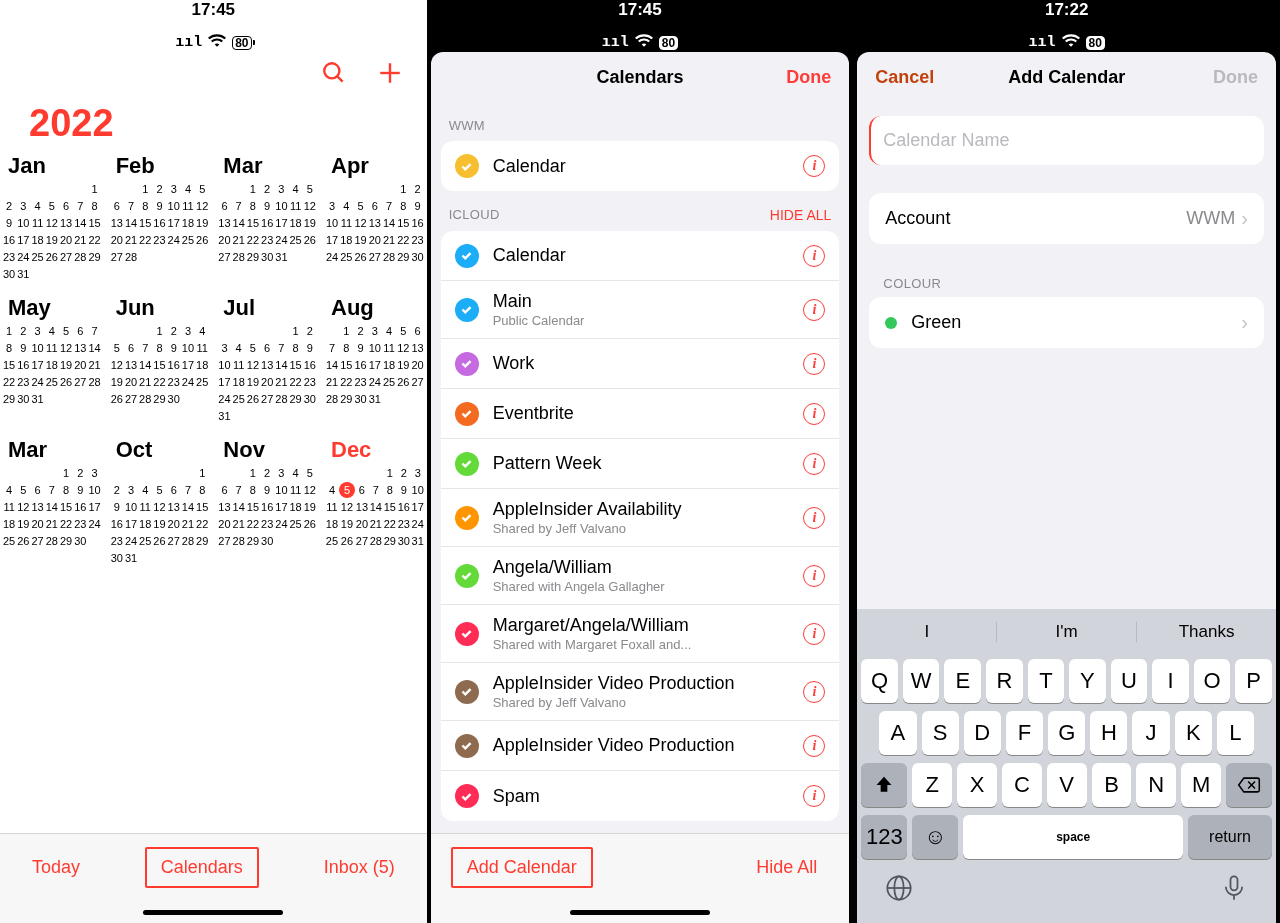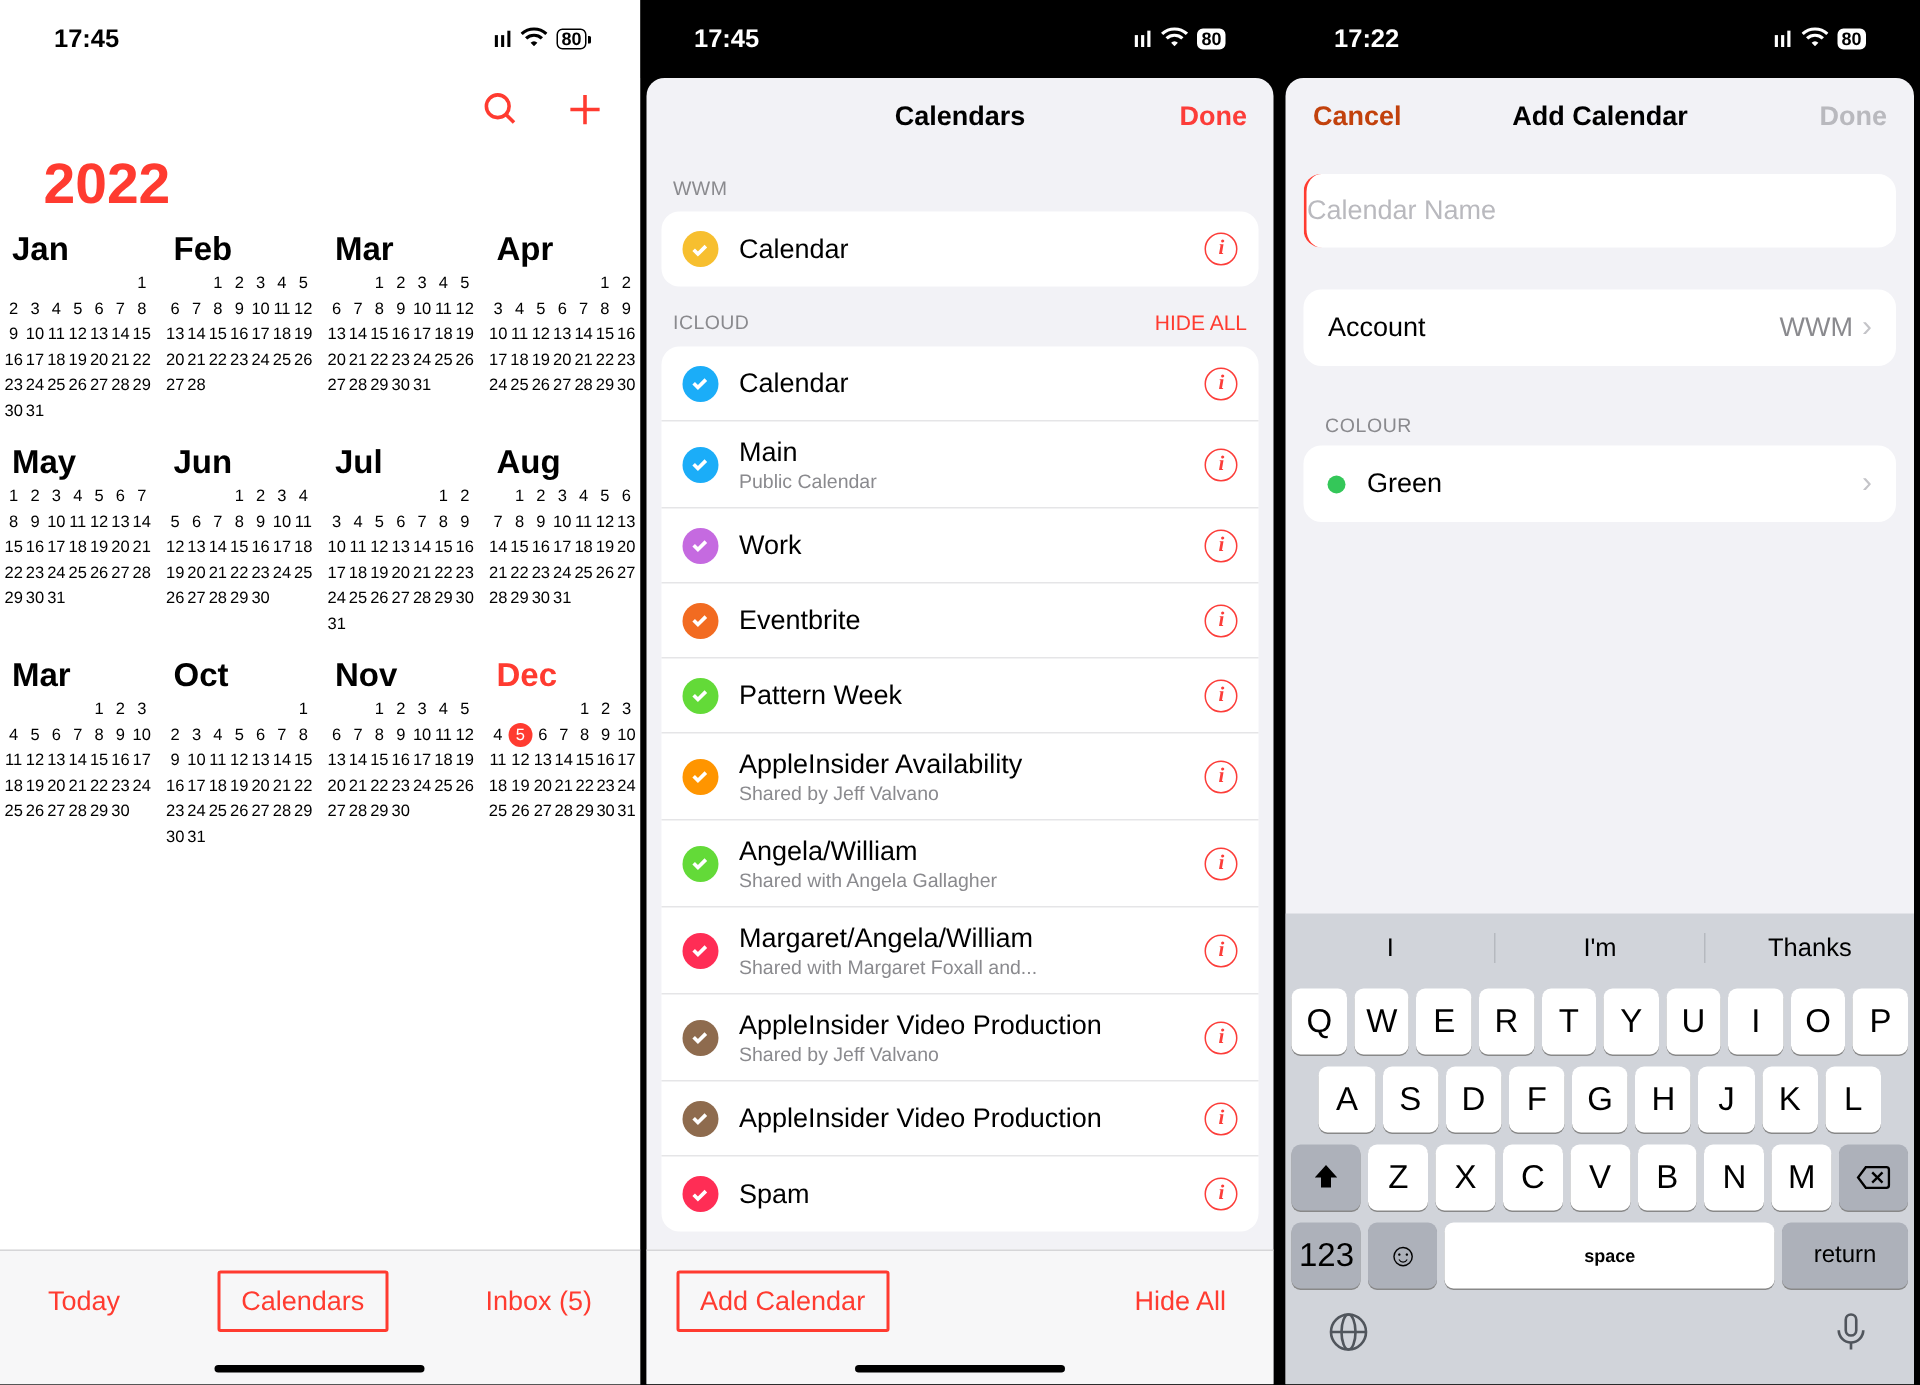--- a/index.html
+++ b/index.html
@@ -1,27 +1,27 @@
 <!DOCTYPE html>
 <html><head>
 <meta charset="utf-8">
 <style>
   * { margin: 0; padding: 0; box-sizing: border-box; font-family: -apple-system, Helvetica, Arial, sans-serif; }
   body { width: 1280px; height: 923px; display: flex; background: #000; overflow: hidden; }
   .panel { flex: 1; height: 923px; background: #f2f2f6; display: flex; flex-direction: column; position: relative; overflow: hidden; }
   .panel1 { background: #fff; }
 
   
-  .status { height: 52px; display: flex; align-items: center; justify-content: space-between; padding: 0 36px; font-weight: 600; font-size: 17px; color: #000; }
+  .status { height: 52px; display: flex; align-items: center; justify-content: space-between; padding: 0 16px; font-weight: 600; font-size: 17px; color: #000; flex-direction: column; }
   .status-dark { background: #000; color: #fff; }
   .status-icons { display: flex; align-items: center; gap: 6px; }
   .batt { display: inline-flex; align-items: center; border: 1.5px solid currentColor; border-radius: 4px; padding: 0 2px; font-size: 12px; font-weight: 700; position: relative; height: 14px; }
   .batt::after { content: ""; position: absolute; right: -4px; width: 2px; height: 5px; background: currentColor; border-radius: 0 1px 1px 0; }
   .batt-dark-fill { background: #fff; color: #000; border-color: #fff; }
-  .wifi, .sig { font-size: 15px; }
+  .wifi, .sig { font-size: 15px; font-family: Liberation Mono, monospace; }
 
   
   .p1-top { height: 46px; display: flex; justify-content: flex-end; align-items: center; gap: 30px; padding-right: 24px; }
   .p1-top svg { width: 26px; height: 26px; stroke: #ff3b30; fill: none; stroke-width: 2.2; }
   .p1-year { font-size: 38px; font-weight: 700; color: #ff3b30; padding: 4px 29px 6px; }
   .p1-months { display: grid; grid-template-columns: repeat(4, 1fr); gap: 4px 4px; padding: 0 0; }
   .month { padding: 2px 2px 6px; }
   .month-name { font-size: 22px; font-weight: 700; padding-left: 6px; padding-bottom: 2px; }
   .month-name.dec { color: #ff3b30; }
   .month-grid { display: grid; grid-template-columns: repeat(7, 1fr); font-size: 11px; text-align: center; line-height: 17px; }
@@ -46,21 +46,21 @@
   .row:last-child { border-bottom: none; }
   .check { width: 24px; height: 24px; border-radius: 50%; display: flex; align-items: center; justify-content: center; margin-right: 14px; flex-shrink: 0; }
   .check svg { width: 13px; height: 13px; stroke: #fff; stroke-width: 3; fill: none; }
   .row-txt { flex: 1; }
   .row-title { font-size: 18px; }
   .row-sub { font-size: 13px; color: #8a8a8e; margin-top: 1px; }
   .info { width: 22px; height: 22px; border: 1.6px solid #fc3d39; border-radius: 50%; color: #fc3d39; display: flex; align-items: center; justify-content: center; font-family: Georgia, serif; font-style: italic; font-size: 14px; font-weight: 600; }
 
   
   .p3-field { background: #fff; border-radius: 12px; margin: 14px 12px; }
-  .p3-input { width: 100%; border: none; padding: 14px 0; font-size: 18px; background: transparent; outline: none; border-radius: 12px; }
+  .p3-input { width: 100%; border: none; padding: 14px 12px; font-size: 18px; background: transparent; outline: none; border-radius: 12px; }
   .p3-input::placeholder { color: #b9b9be; }
   .p3-cursor { border-left: 2px solid #ff3b30; }
   .p3-row { display: flex; align-items: center; padding: 14px 16px; font-size: 18px; }
   .p3-row .val { color: #8a8a8e; margin-right: 6px; }
   .chev { color: #c4c4c8; font-size: 20px; }
   .color-dot { width: 12px; height: 12px; border-radius: 50%; margin-right: 14px; }
   .p3-label { font-size: 13px; color: #8a8a8e; padding: 18px 26px 6px; letter-spacing: 0.4px; }
 
   
   .kbd { position: absolute; bottom: 0; left: 0; right: 0; background: #d1d4da; padding-bottom: 4px; }

